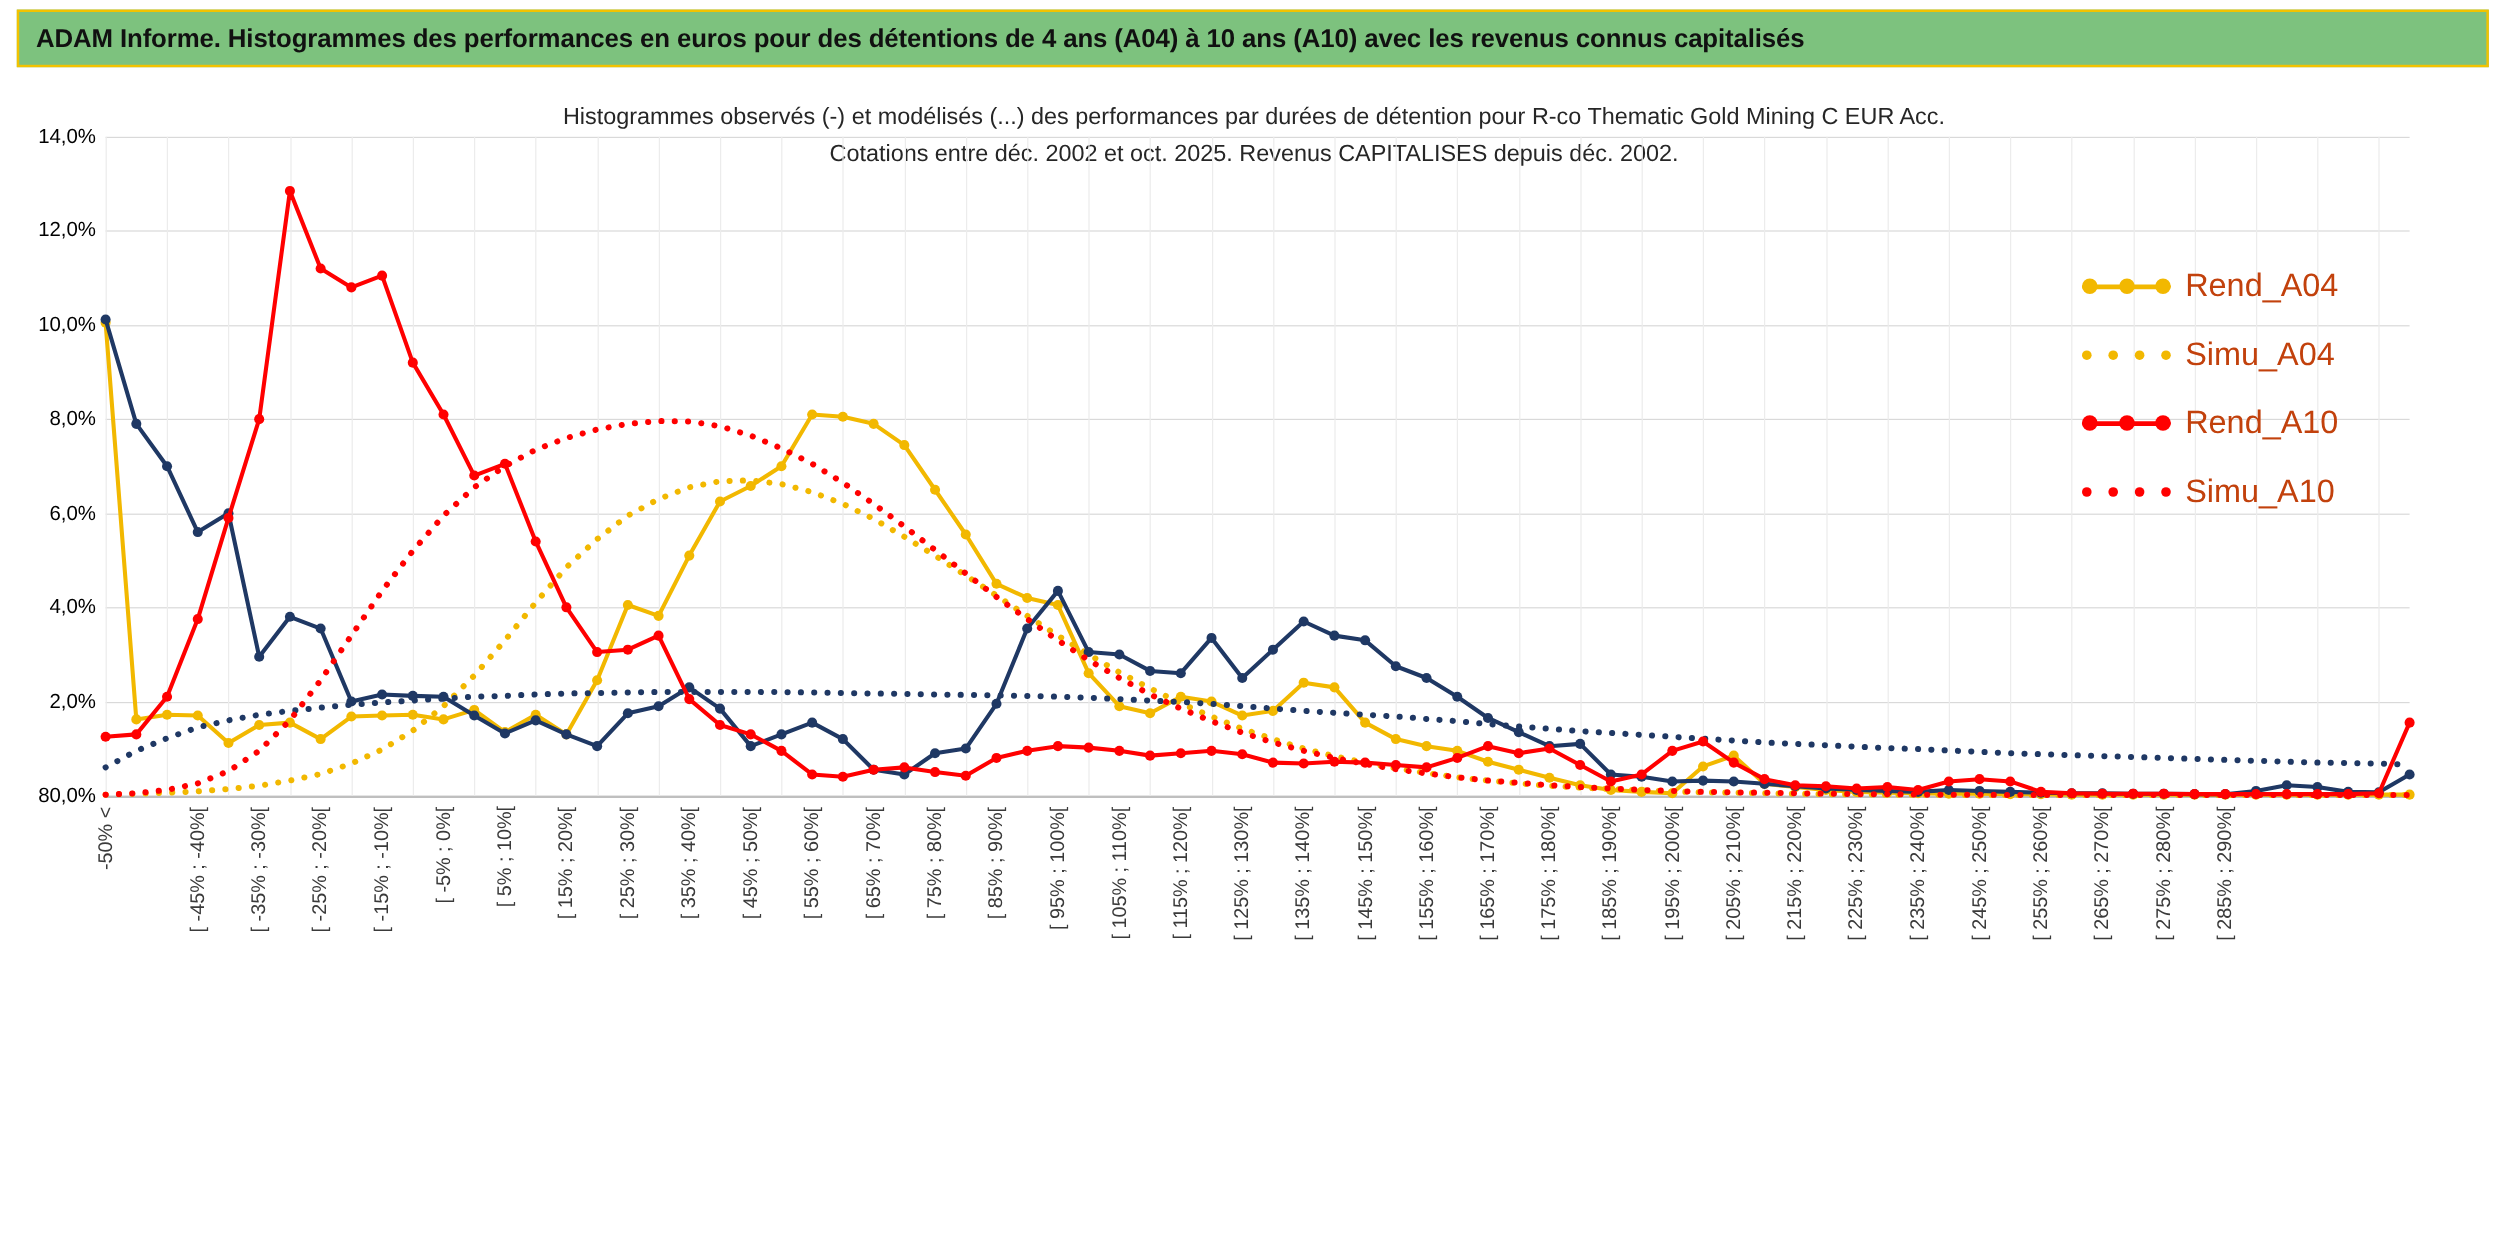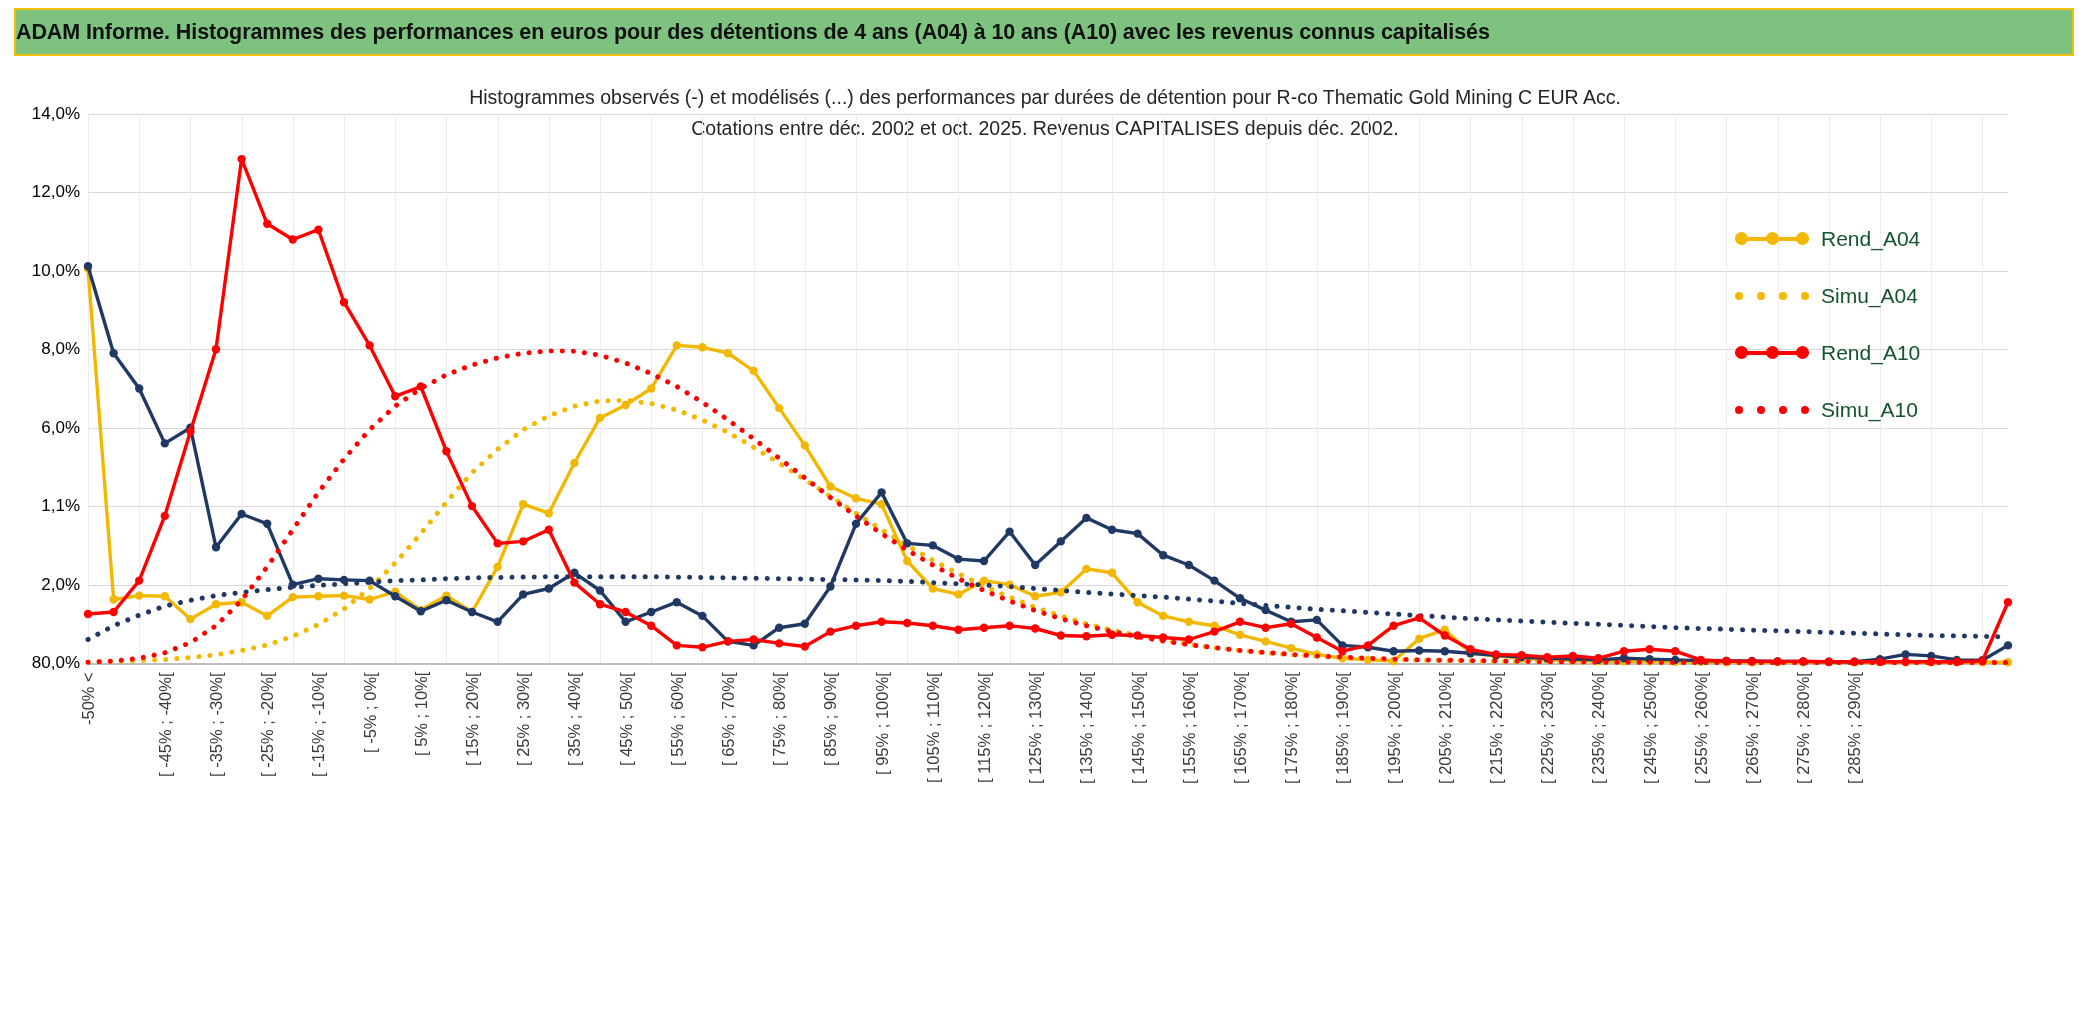--- a/index.html
+++ b/index.html
@@ -10,21 +10,21 @@
   }
   #root{position:relative;width:2086px;height:1033px;}
 
   
   .banner{
     position:absolute;left:14px;top:8px;width:2056px;height:44px;
     background:#7DC27E;border:2px solid #F2C200;
     display:flex;align-items:center;
   }
   .banner-text{
-    font-size:21.5px;font-weight:bold;color:#111111;
+    font-size:21.5px;font-weight:bold;color:#111111;padding-left:14px;
     white-space:nowrap;letter-spacing:-0.1px;
   }
 
   
   .chart-area{position:absolute;left:0;top:60px;width:2086px;height:973px;}
 
   
   .subtitle{
     position:absolute;left:300px;top:22px;width:1490px;text-align:center;
     font-size:19.5px;color:#262626;line-height:31px;
@@ -48,21 +48,21 @@
     position:absolute;top:0;
     font-size:16.5px;color:#3a3a3a;
     writing-mode:vertical-rl;transform:rotate(180deg);
     white-space:nowrap;text-align:right;height:215px;
   }
 
   
   .legend{position:absolute;left:1735px;top:150px;width:330px;}
   .legend-row{display:flex;align-items:center;height:57px;}
   .legend-key{width:74px;height:22px;position:relative;margin-right:12px;}
-  .legend-label{font-size:21px;color:#14532d;}
+  .legend-label{font-size:27px;color:#c2410c;}
   .lk-solid{position:absolute;left:0;top:9px;width:74px;height:4.5px;border-radius:2px;}
   .lk-marker{position:absolute;top:4px;width:13px;height:13px;border-radius:50%;}
   .lk-dot{position:absolute;top:7px;width:8px;height:8px;border-radius:50%;}
 
   svg.series{position:absolute;left:0;top:0;overflow:visible;}
 </style>
 </head>
 <body>
 
 <div id="root">
@@ -77,21 +77,21 @@
       <div>Histogrammes observés (-) et modélisés (...) des performances par durées de détention pour R-co Thematic Gold Mining C EUR Acc.</div>
       <div>Cotations entre déc. 2002 et oct. 2025. Revenus CAPITALISES depuis déc. 2002.</div>
     </div>
 
     <div class="plot" id="plot">
         <div class="axisline" style="top: 549px;"></div>
         <div class="ytick" style="top: 549px; left: -84px;">80,0%</div>
         <div class="gridline" style="top: 470.571px;"></div>
         <div class="ytick" style="top: 470.571px; left: -84px;">2,0%</div>
         <div class="gridline" style="top: 392.143px;"></div>
-        <div class="ytick" style="top: 392.143px; left: -84px;">1,1%</div>
+        <div class="ytick" style="top: 392.143px; left: -84px;">4,0%</div>
         <div class="gridline" style="top: 313.714px;"></div>
         <div class="ytick" style="top: 313.714px; left: -84px;">6,0%</div>
         <div class="gridline" style="top: 235.286px;"></div>
         <div class="ytick" style="top: 235.286px; left: -84px;">8,0%</div>
         <div class="gridline" style="top: 156.857px;"></div>
         <div class="ytick" style="top: 156.857px; left: -84px;">10,0%</div>
         <div class="gridline" style="top: 78.4286px;"></div>
         <div class="ytick" style="top: 78.4286px; left: -84px;">12,0%</div>
         <div class="gridline" style="top: 0px;"></div>
         <div class="ytick" style="top: 0px; left: -84px;">14,0%</div>

